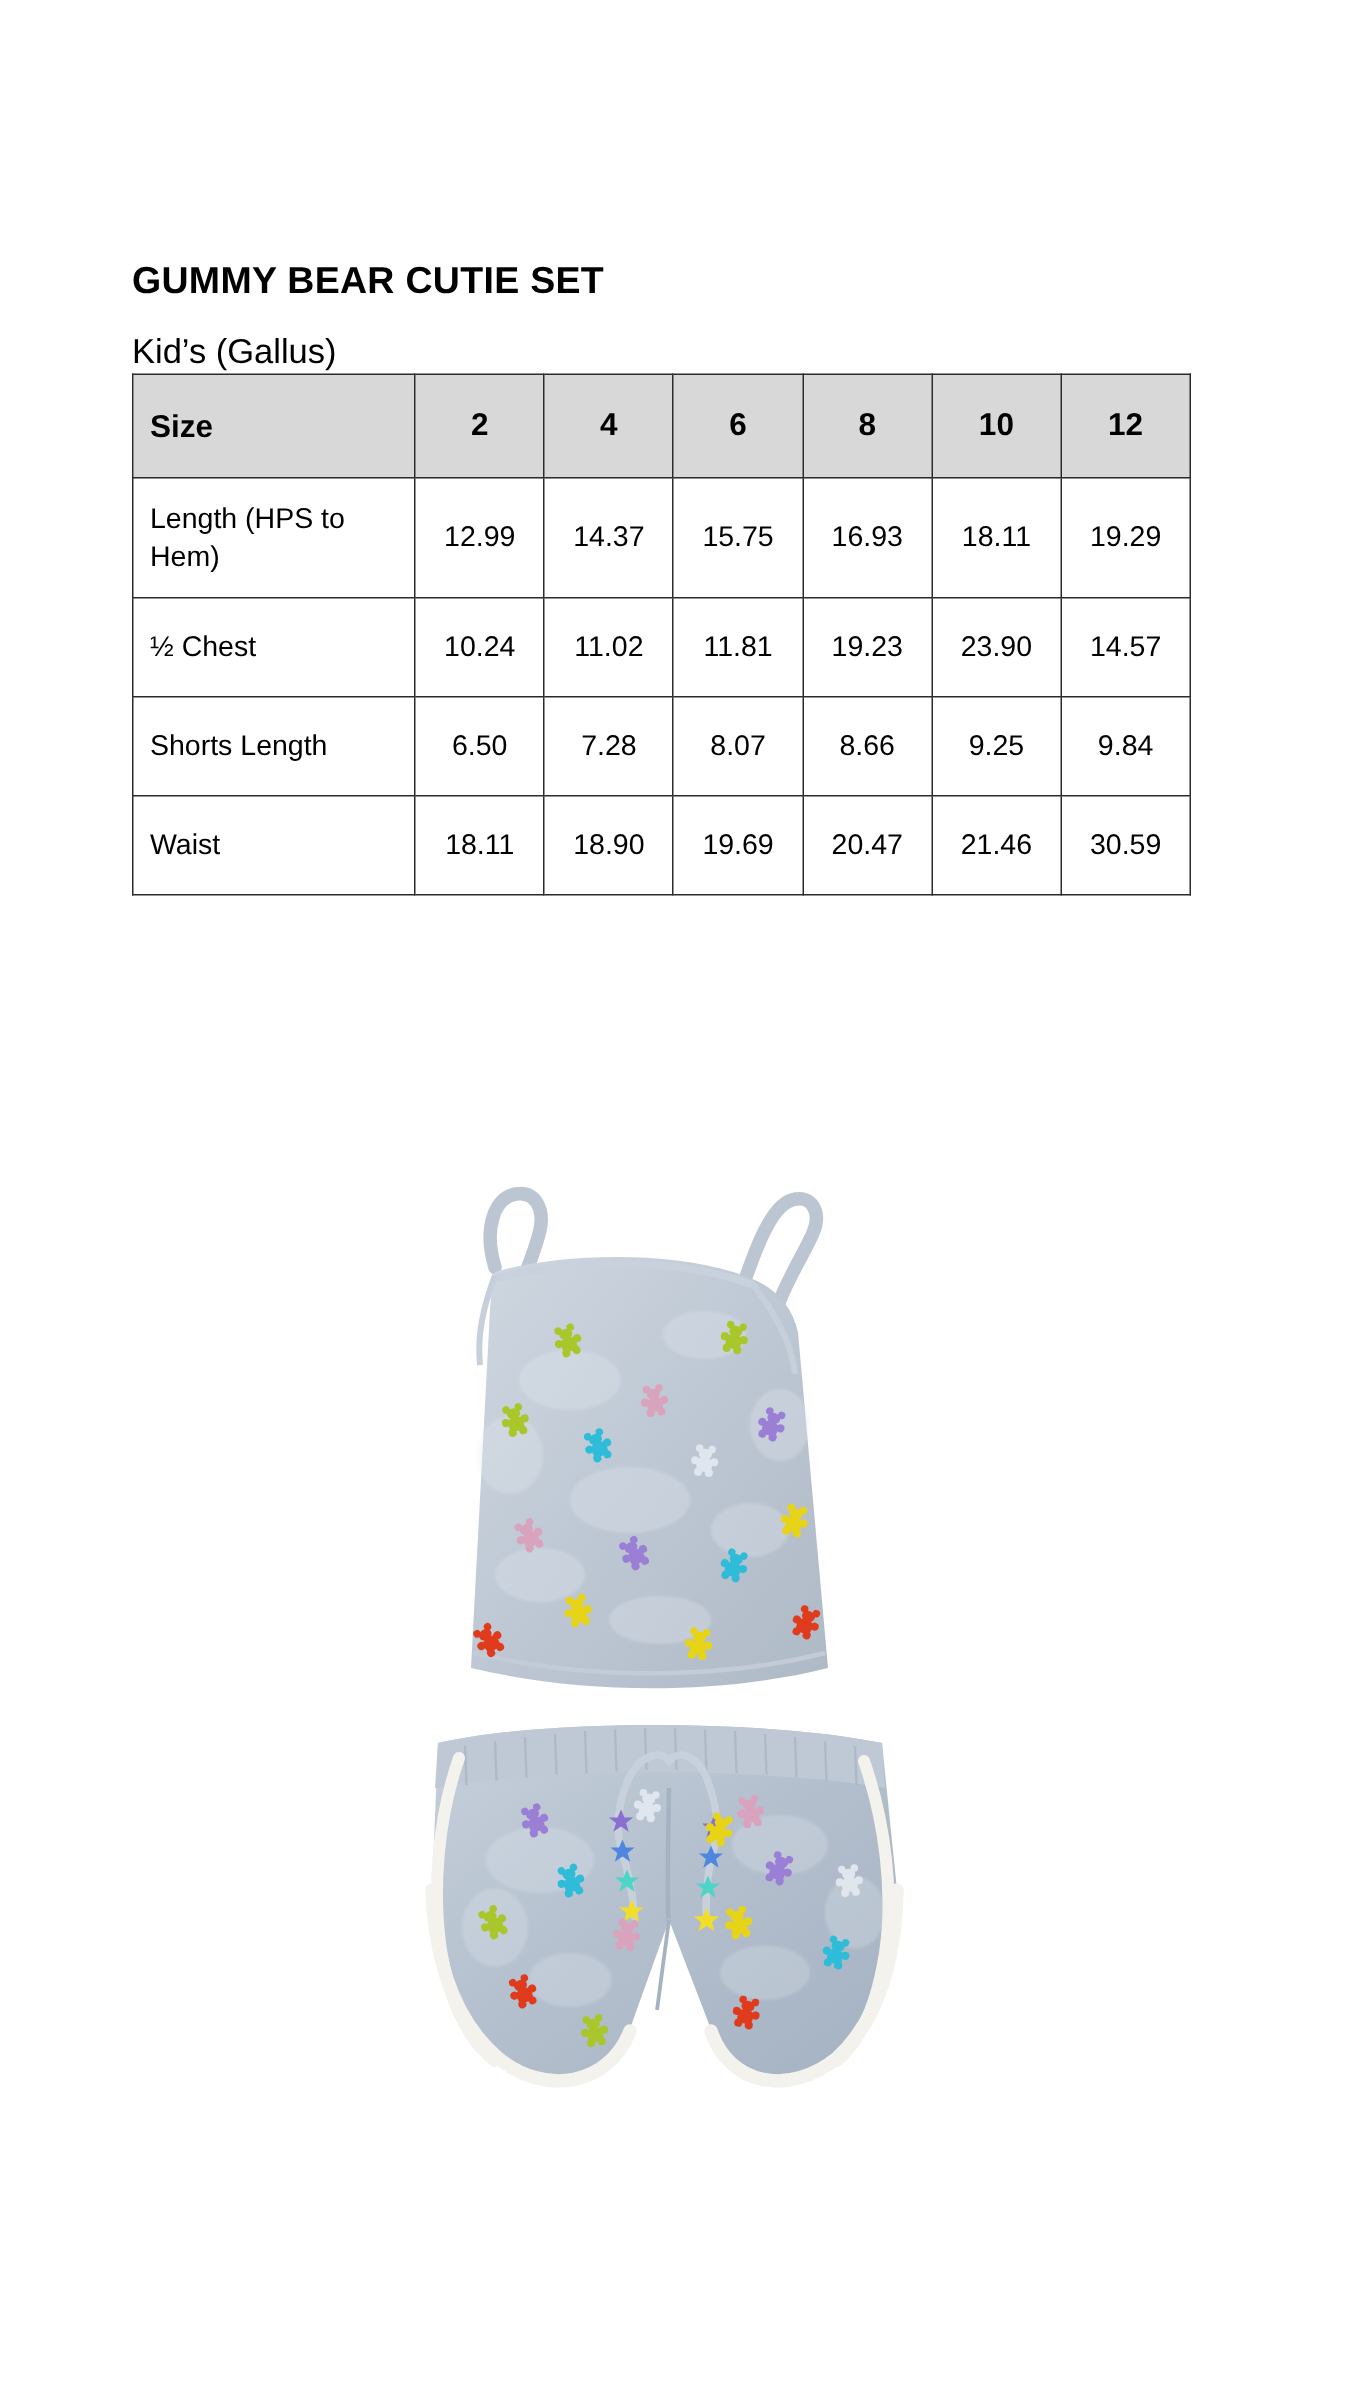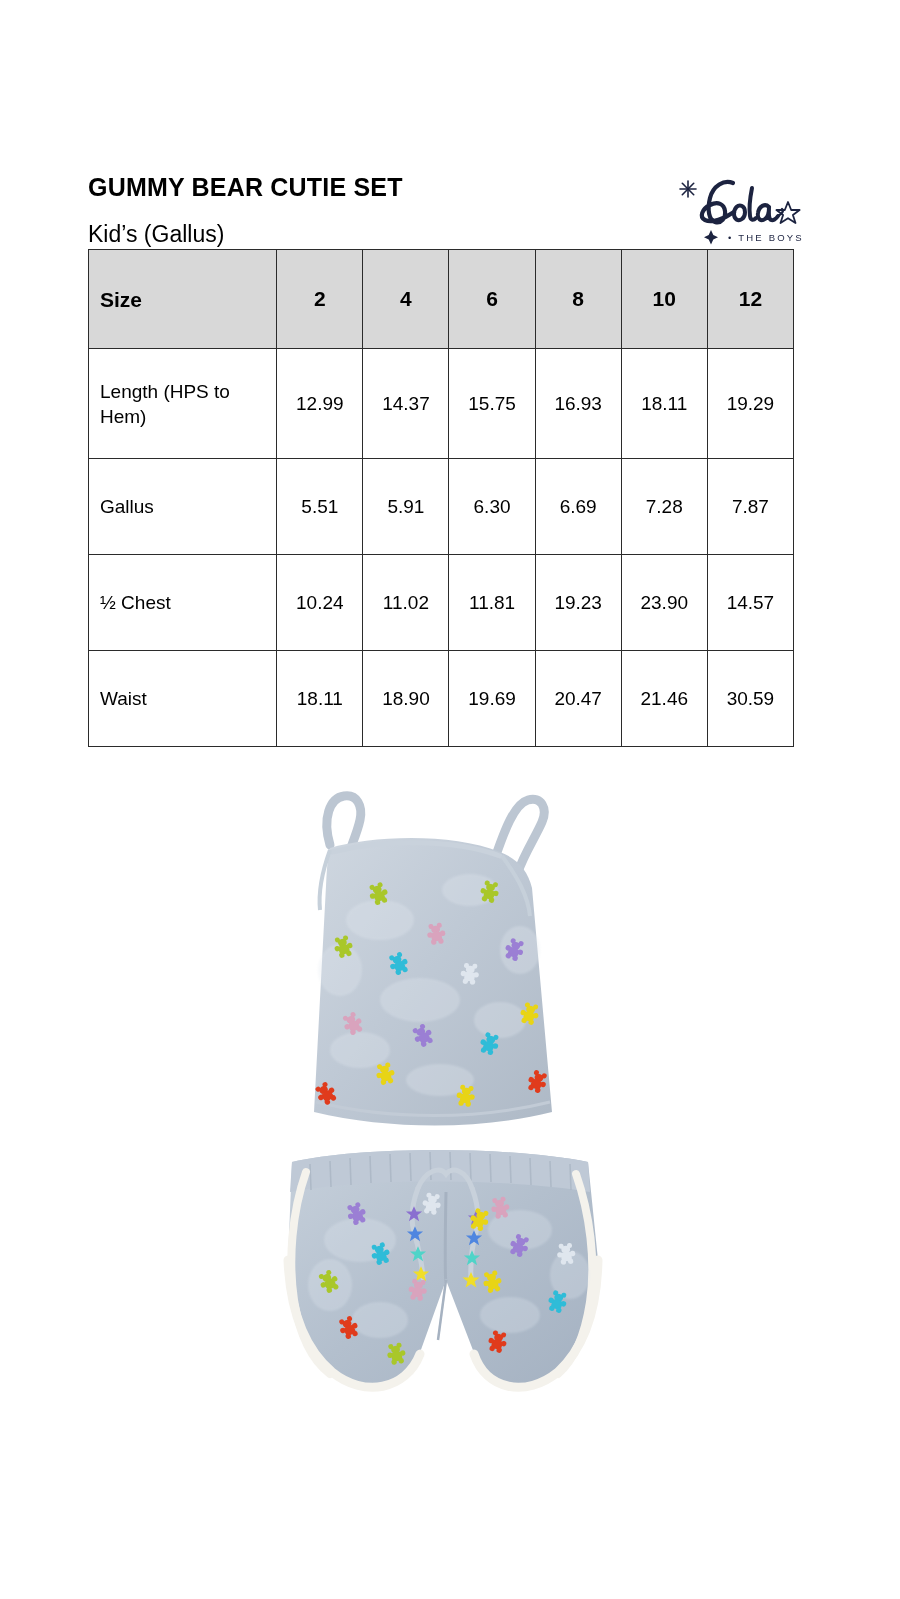--- a/index.html
+++ b/index.html
@@ -61,21 +61,21 @@
     border-collapse: collapse;
     table-layout: fixed;
   }
   .size-table th,
   .size-table td {
     border: 1.6px solid #2b2b2b;
     font-size: 19px;
     font-weight: normal;
     text-align: center;
     vertical-align: middle;
-    padding: 16px;
+    padding: 1px;
     height: 63px;
     background: #ffffff;
     color: #000000;
   }
   .size-table thead th {
     background: #d8d8d8;
     font-weight: bold;
     font-size: 21px;
     height: 66px;
   }
@@ -103,54 +103,20 @@
 </style>
 </head>
 <body>
 
 <div class="header">
   <div class="title-block">
     <h1 class="page-title">GUMMY BEAR CUTIE SET</h1>
     <p class="page-subtitle">Kid’s (Gallus)</p>
   </div>
 
-  <div class="logo">
-    <svg width="132" height="74" viewBox="0 0 132 74" xmlns="http://www.w3.org/2000/svg">
-
-      <g fill="none" stroke="#1c2340" stroke-width="1.6" stroke-linecap="round">
-        <line x1="16" y1="7" x2="16" y2="23"></line>
-        <line x1="8" y1="15" x2="24" y2="15"></line>
-        <line x1="10.3" y1="9.3" x2="21.7" y2="20.7"></line>
-        <line x1="21.7" y1="9.3" x2="10.3" y2="20.7"></line>
-      </g>
-
-      <g fill="none" stroke="#1c2340" stroke-linecap="round" stroke-linejoin="round">
-
-        <path d="M61 9 C52 5, 41 12, 38 24 C35 36, 37 46, 43 48 C49 50, 54 44, 53 37 C52 30, 46 27, 38 31 C30 35, 27 43, 33 46 C40 49, 52 45, 62 38" stroke-width="4.2"></path>
-
-        <path d="M70 32 C66 30, 62 34, 62 40 C62 45, 66 48, 70 45 C74 42, 74 34, 70 32 Z" stroke-width="4"></path>
-
-        <path d="M80 14 C78 24, 77 35, 78 42 C78.5 46, 81 47, 84 44" stroke-width="4"></path>
-
-        <path d="M97 33 C93 29, 87 32, 86 39 C85 45, 89 48, 93 45 C96 43, 97 37, 97 33 C97 39, 96 44, 99 46 C101 47, 104 45, 106 42" stroke-width="4"></path>
-
-        <path d="M106 42 C110 40, 112 37, 110 35" stroke-width="2.4"></path>
-      </g>
-
-      <g fill="none" stroke="#1c2340" stroke-width="1.8" stroke-linejoin="round">
-        <polygon points="116,28 119.2,36 127.6,36 120.9,41 123.5,49 116,44.2 108.5,49 111.1,41 104.4,36 112.8,36"></polygon>
-      </g>
-
-      <g fill="#1c2340">
-        <path d="M39 56 L41.3 61 L46 63.2 L41.3 65.4 L39 70.4 L36.7 65.4 L32 63.2 L36.7 61 Z"></path>
-      </g>
-
-      <text x="56" y="67" font-family="Liberation Sans, sans-serif" font-size="9.5" letter-spacing="2.2" fill="#1c2340">• THE BOYS</text>
-    </svg>
-  </div>
 </div>
 
 <table class="size-table">
   <colgroup>
     <col class="col-label">
     <col class="col-size">
       <col class="col-size">
       <col class="col-size">
     <col class="col-size">
       <col class="col-size">
@@ -171,36 +137,36 @@
     <tr class="row-tall">
       <td class="rowhead">Length (HPS to Hem)</td>
       <td>12.99</td>
       <td>14.37</td>
       <td>15.75</td>
       <td>16.93</td>
       <td>18.11</td>
       <td>19.29</td>
     </tr>
     <tr>
-      <td class="rowhead">Gallus</td>
-      <td>5.51</td>
-      <td>5.91</td>
-      <td>6.30</td>
-      <td>6.69</td>
-      <td>7.28</td>
-      <td>7.87</td>
-    </tr>
-    <tr>
       <td class="rowhead">½ Chest</td>
       <td>10.24</td>
       <td>11.02</td>
       <td>11.81</td>
       <td>19.23</td>
       <td>23.90</td>
       <td>14.57</td>
+    </tr>
+    <tr>
+      <td class="rowhead">Shorts Length</td>
+      <td>6.50</td>
+      <td>7.28</td>
+      <td>8.07</td>
+      <td>8.66</td>
+      <td>9.25</td>
+      <td>9.84</td>
     </tr>
     <tr>
       <td class="rowhead">Waist</td>
       <td>18.11</td>
       <td>18.90</td>
       <td>19.69</td>
       <td>20.47</td>
       <td>21.46</td>
       <td>30.59</td>
     </tr>

